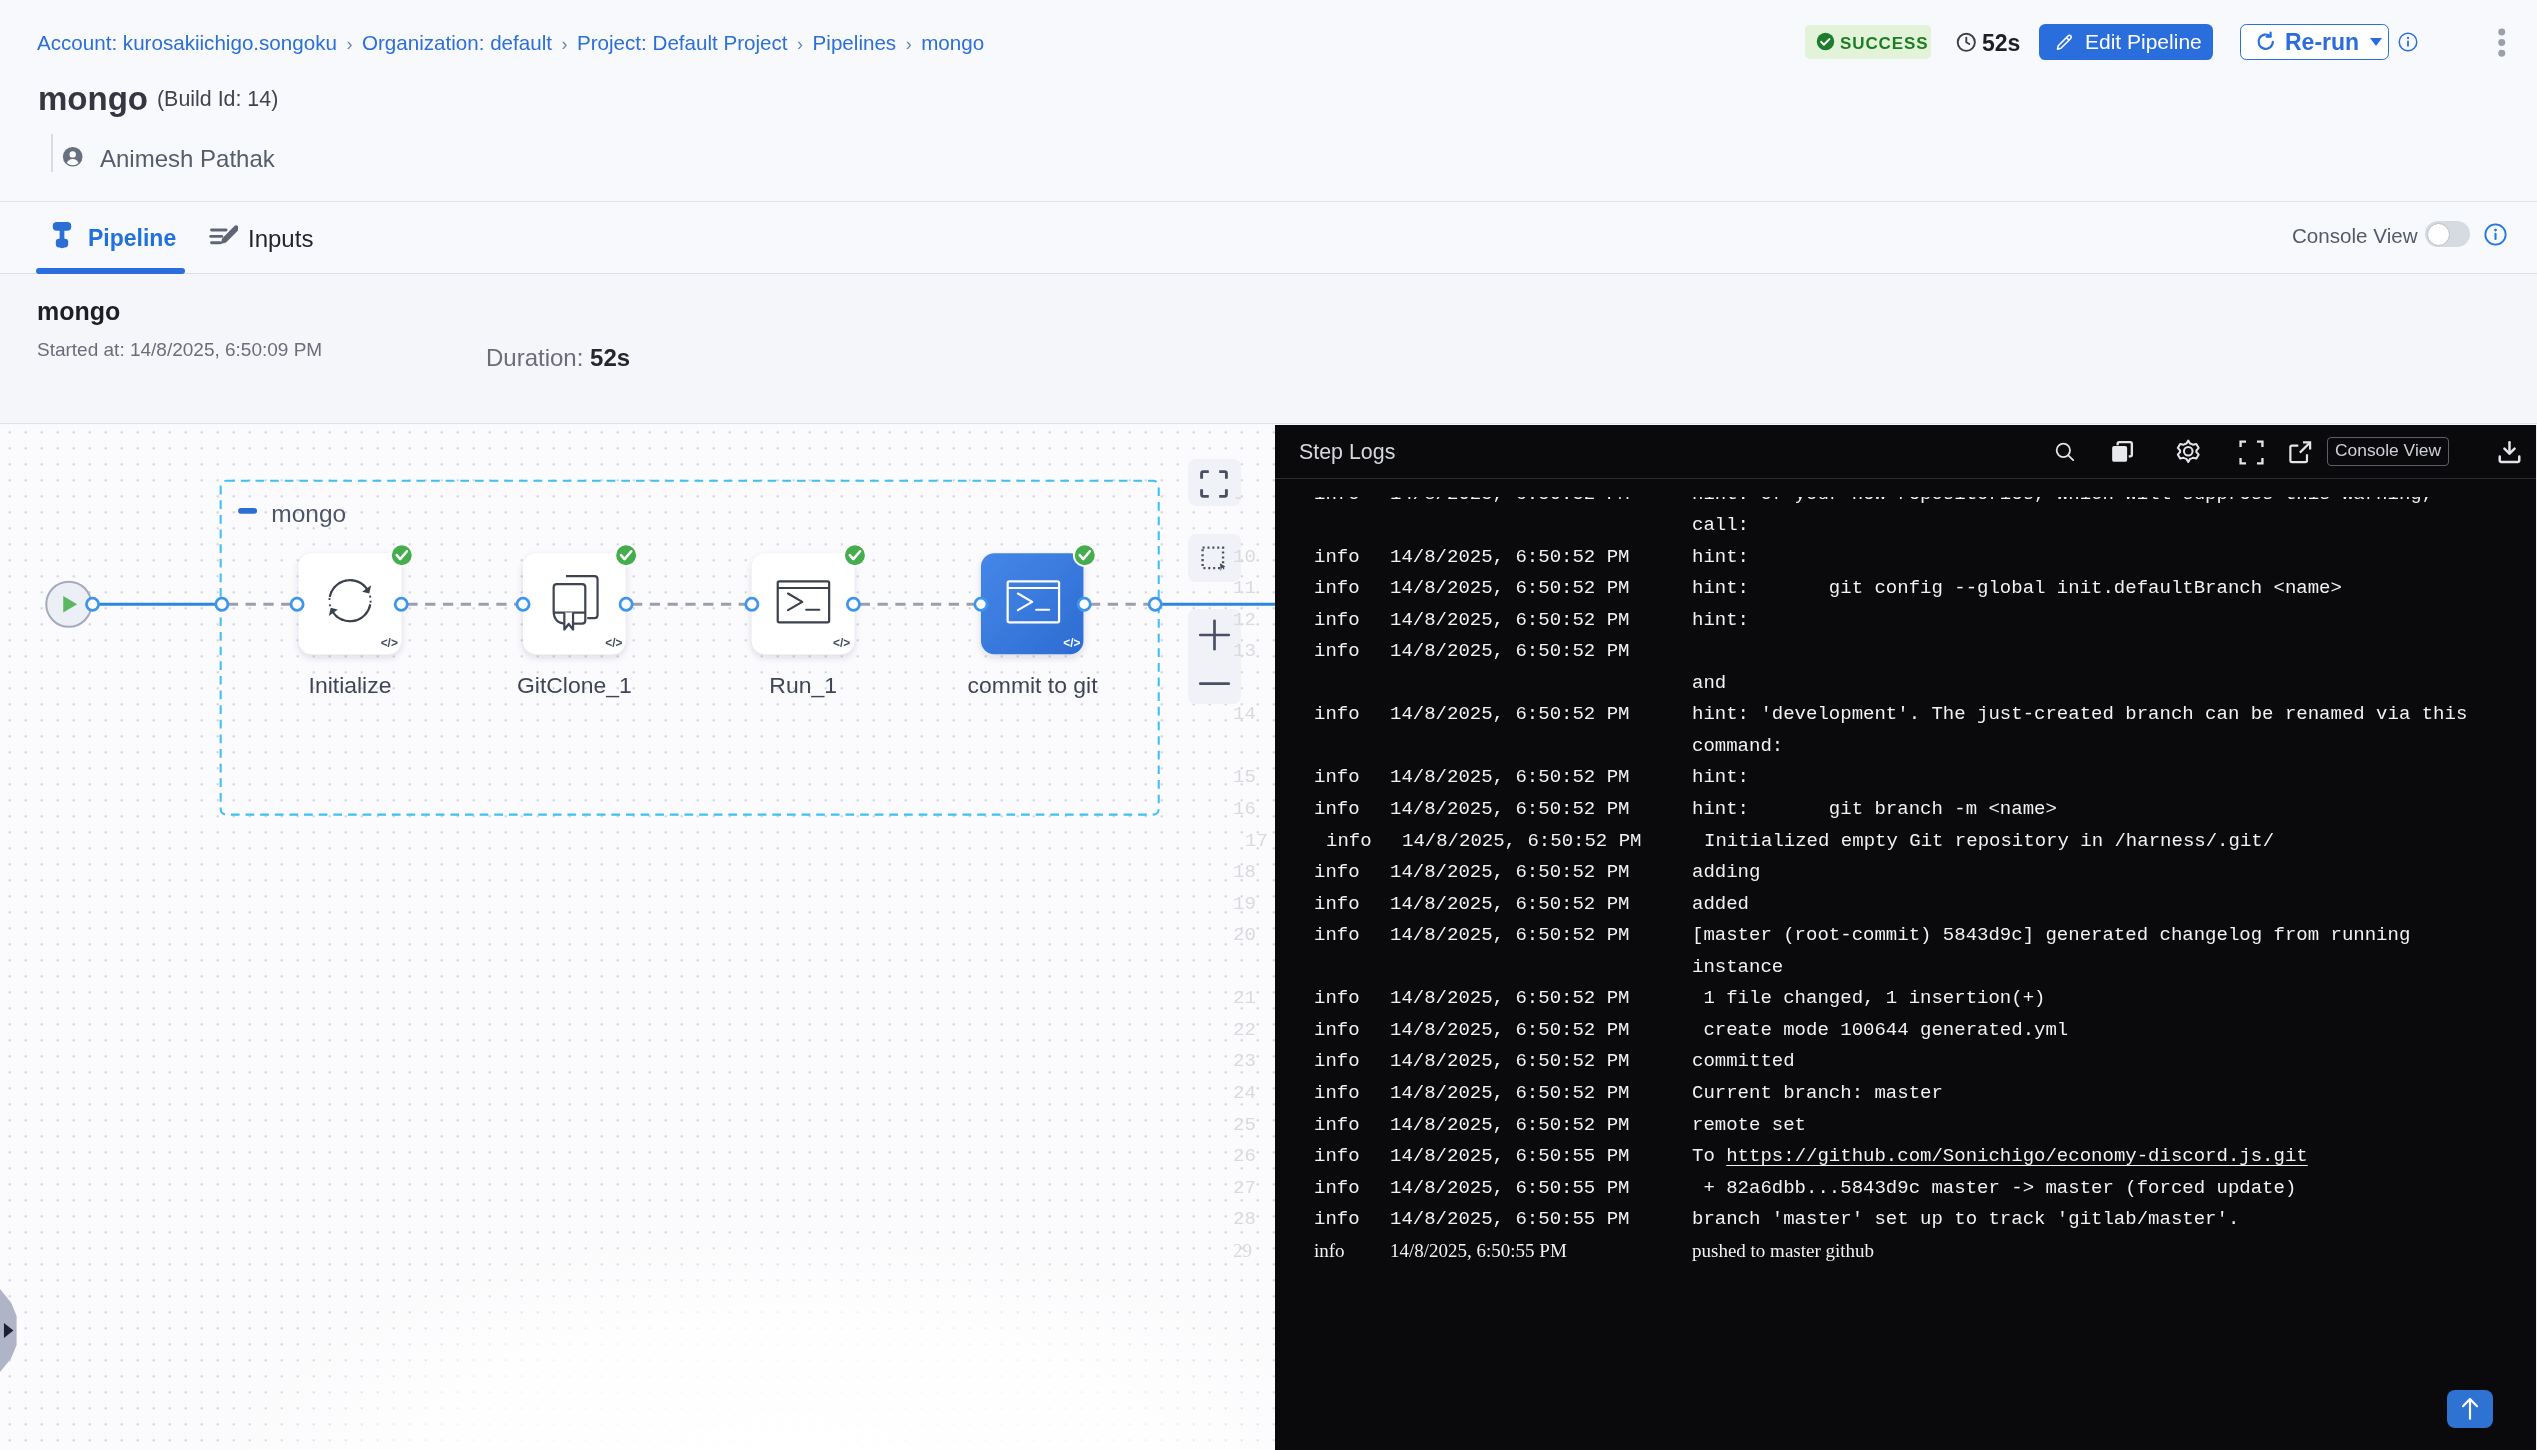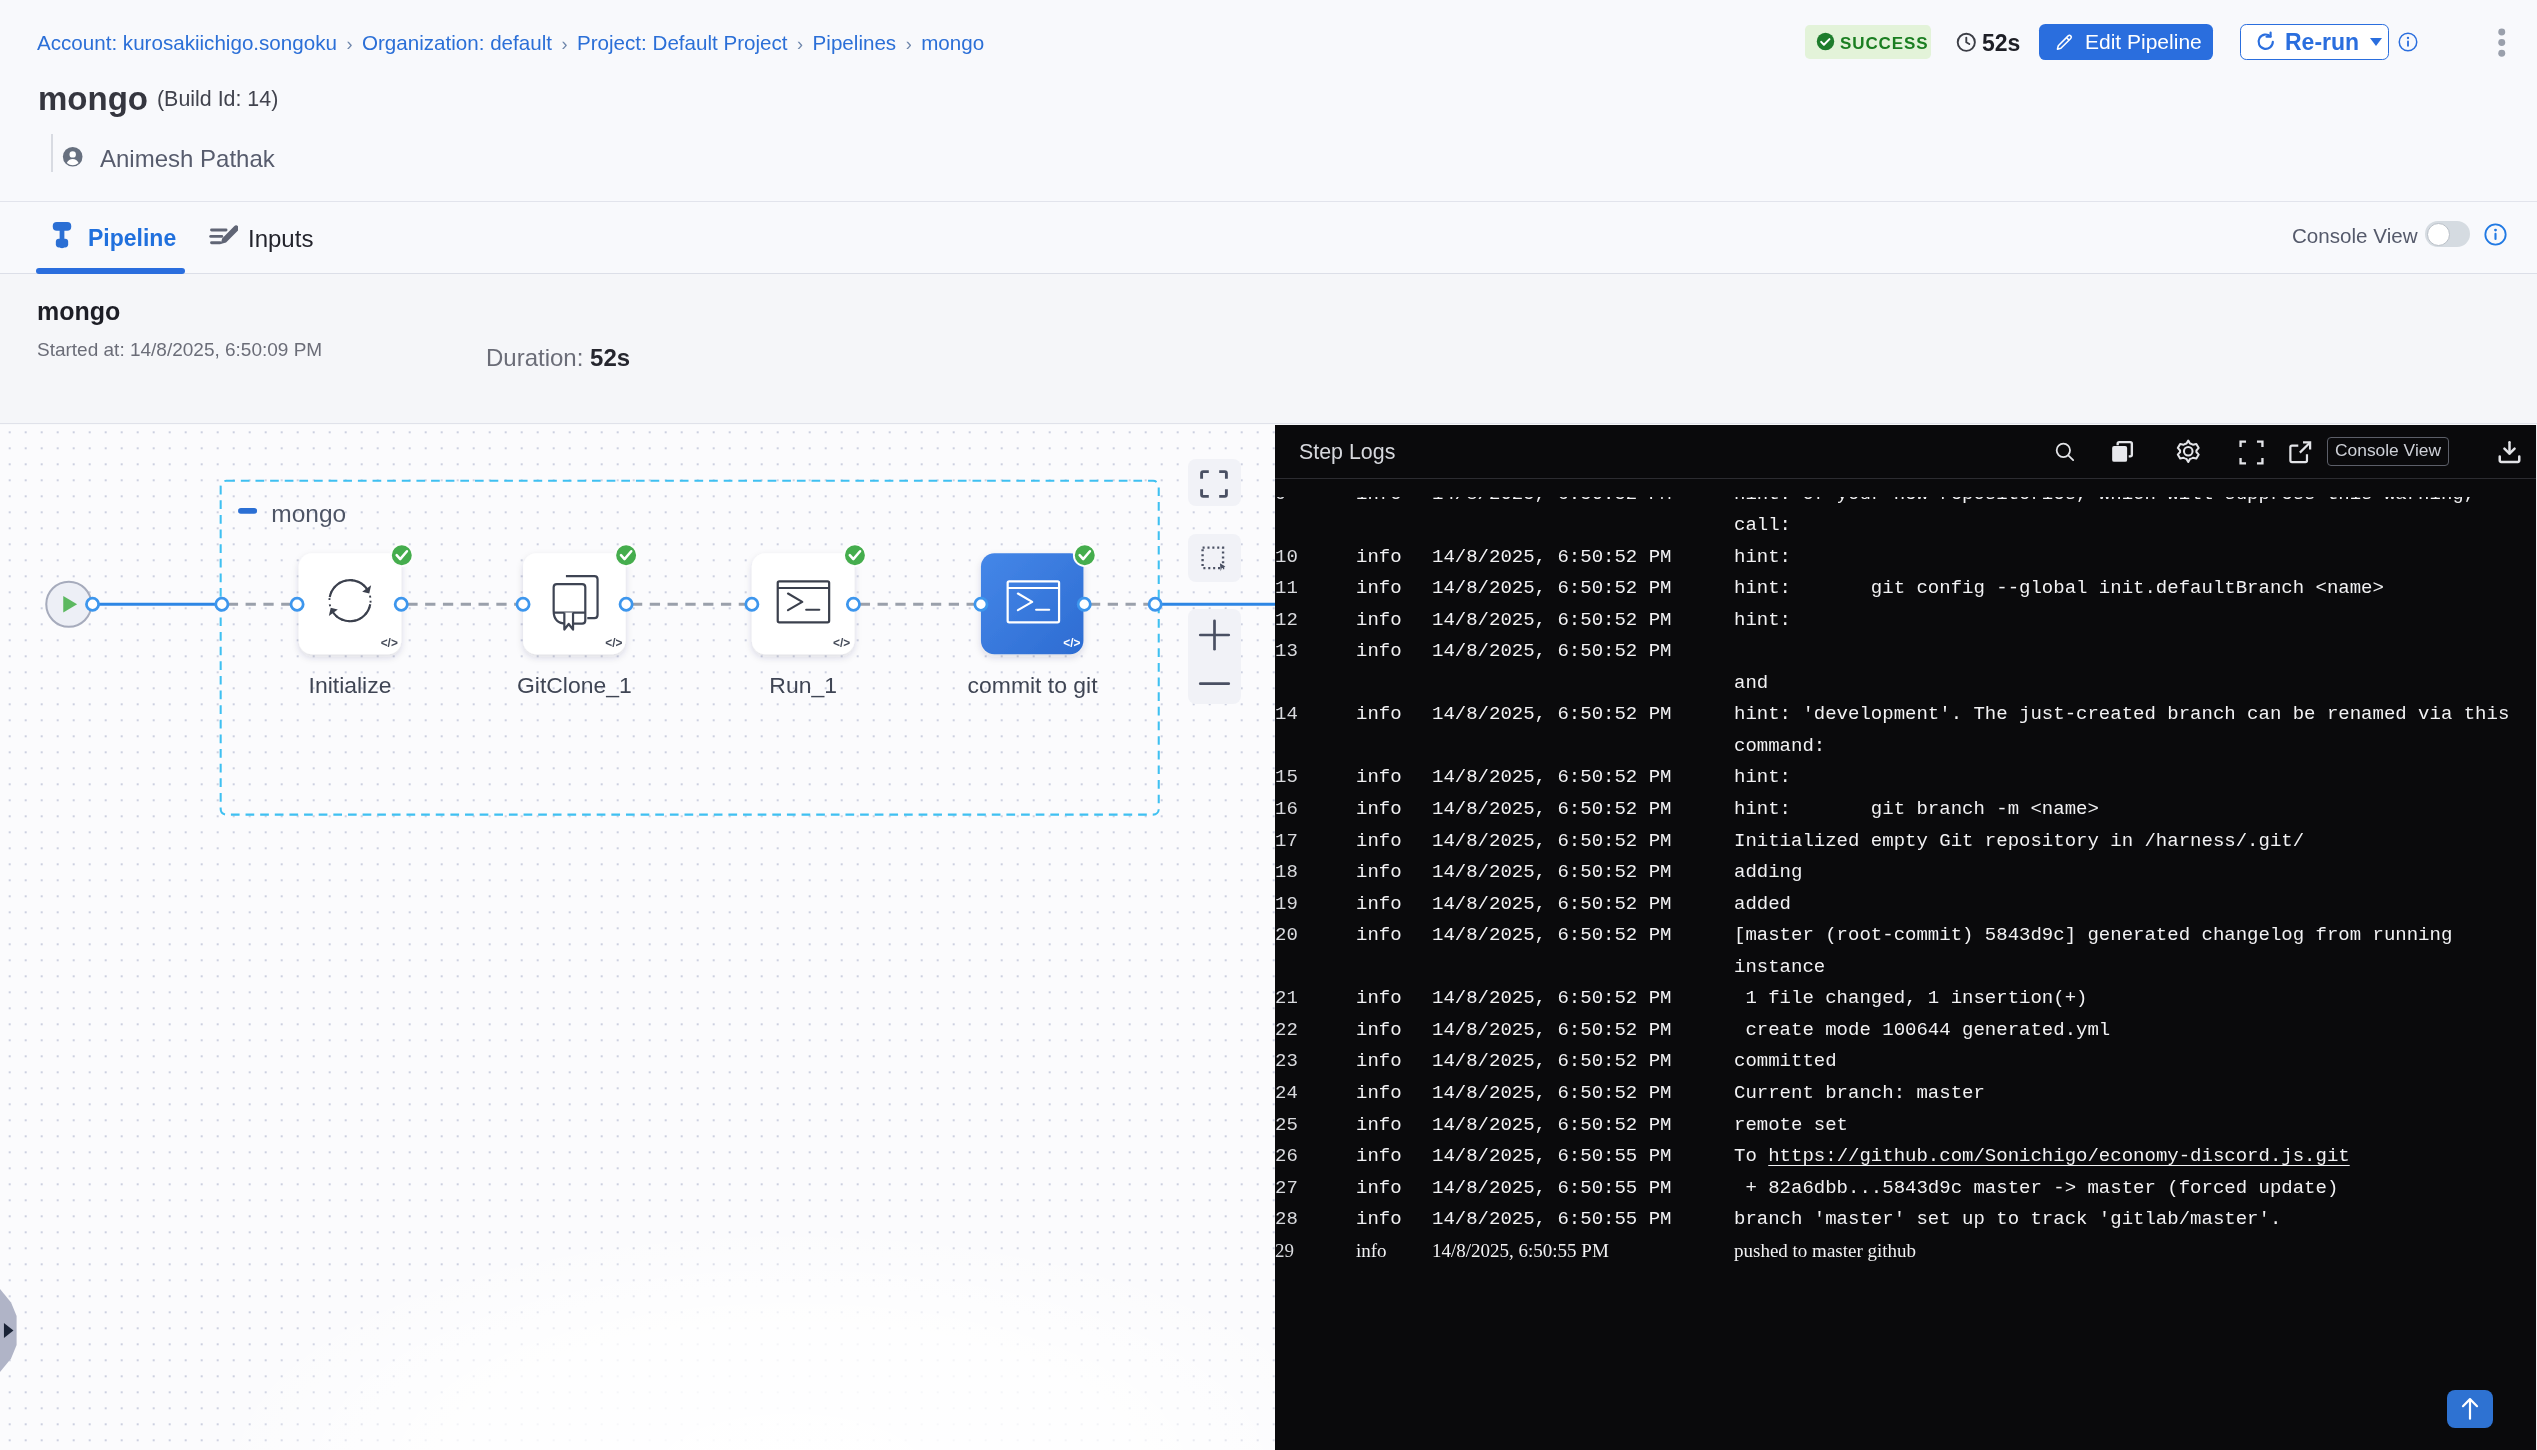--- a/index.html
+++ b/index.html
@@ -13,21 +13,21 @@
   #canvas{left:0;top:425px;width:1275px;height:1026px;background-color:#fbfbfd;
      background-image:radial-gradient(circle at 1.1px 1.1px,#ccd0e0 1.1px,transparent 1.1px);
      background-size:16px 16px;background-position:8.7px 6.3px;}
   #logs{left:1275px;top:425px;width:1261px;height:1026px;background:#0a0a0c;}
   #loghead{left:1275px;top:425px;width:1261px;height:54px;border-bottom:0.8px solid #2c2c31;box-sizing:border-box;background:#0a0a0c;}
   #rightstrip{left:2536px;top:425px;width:1.6px;height:1026px;background:#ededf1;}
   
   .bc{font-size:20.6px;color:#2b6fd7;}
   .bcsep{color:#6f87ac;padding:0 9.5px;font-size:18px;}
   
-  #rows{left:1275px;top:497px;width:1261px;height:953px;overflow:hidden;font-family:"Liberation Mono",monospace;font-size:19px;color:#f2f2f4;}
+  #rows{left:1233px;top:497px;width:1261px;height:953px;overflow:hidden;font-family:"Liberation Mono",monospace;font-size:19px;color:#f2f2f4;}
   .lr{position:absolute;left:0;width:1261px;height:32px;white-space:pre;}
   .ln{position:absolute;left:0;width:60px;color:#d9dade;}
   .li{position:absolute;left:81px;}
   .lt{position:absolute;left:157px;}
   .lm{position:absolute;left:459px;}
   .url{text-decoration:underline;text-underline-offset:4px;}
 </style>
 </head>
 <body>
 <div id="page">
@@ -323,21 +323,21 @@
     <div class="lr" style="top:17px;"><span class="lm">call:</span></div>
     <div class="lr" style="top:49px;"><span class="ln">10</span><span class="li">info</span><span class="lt">14/8/2025, 6:50:52 PM</span><span class="lm">hint:</span></div>
     <div class="lr" style="top:80px;"><span class="ln">11</span><span class="li">info</span><span class="lt">14/8/2025, 6:50:52 PM</span><span class="lm">hint:       git config --global init.defaultBranch &lt;name&gt;</span></div>
     <div class="lr" style="top:112px;"><span class="ln">12</span><span class="li">info</span><span class="lt">14/8/2025, 6:50:52 PM</span><span class="lm">hint:</span></div>
     <div class="lr" style="top:143px;"><span class="ln">13</span><span class="li">info</span><span class="lt">14/8/2025, 6:50:52 PM</span></div>
     <div class="lr" style="top:175px;"><span class="lm">and</span></div>
     <div class="lr" style="top:206px;"><span class="ln">14</span><span class="li">info</span><span class="lt">14/8/2025, 6:50:52 PM</span><span class="lm">hint: 'development'. The just-created branch can be renamed via this</span></div>
     <div class="lr" style="top:238px;"><span class="lm">command:</span></div>
     <div class="lr" style="top:269px;"><span class="ln">15</span><span class="li">info</span><span class="lt">14/8/2025, 6:50:52 PM</span><span class="lm">hint:</span></div>
     <div class="lr" style="top:301px;"><span class="ln">16</span><span class="li">info</span><span class="lt">14/8/2025, 6:50:52 PM</span><span class="lm">hint:       git branch -m &lt;name&gt;</span></div>
-    <div class="lr" style="top:333px;"><span class="ln">17</span><span class="li">info</span><span class="lt">14/8/2025, 6:50:52 PM</span><span class="lm">Initialized empty Git repository in /harness/.git/</span></div>
+    <div class="lr" style="top:333px;margin-left:12px;"><span class="ln">17</span><span class="li">info</span><span class="lt">14/8/2025, 6:50:52 PM</span><span class="lm">Initialized empty Git repository in /harness/.git/</span></div>
     <div class="lr" style="top:364px;"><span class="ln">18</span><span class="li">info</span><span class="lt">14/8/2025, 6:50:52 PM</span><span class="lm">adding</span></div>
     <div class="lr" style="top:396px;"><span class="ln">19</span><span class="li">info</span><span class="lt">14/8/2025, 6:50:52 PM</span><span class="lm">added</span></div>
     <div class="lr" style="top:427px;"><span class="ln">20</span><span class="li">info</span><span class="lt">14/8/2025, 6:50:52 PM</span><span class="lm">[master (root-commit) 5843d9c] generated changelog from running</span></div>
     <div class="lr" style="top:459px;"><span class="lm">instance</span></div>
     <div class="lr" style="top:490px;"><span class="ln">21</span><span class="li">info</span><span class="lt">14/8/2025, 6:50:52 PM</span><span class="lm"> 1 file changed, 1 insertion(+)</span></div>
     <div class="lr" style="top:522px;"><span class="ln">22</span><span class="li">info</span><span class="lt">14/8/2025, 6:50:52 PM</span><span class="lm"> create mode 100644 generated.yml</span></div>
     <div class="lr" style="top:553px;"><span class="ln">23</span><span class="li">info</span><span class="lt">14/8/2025, 6:50:52 PM</span><span class="lm">committed</span></div>
     <div class="lr" style="top:585px;"><span class="ln">24</span><span class="li">info</span><span class="lt">14/8/2025, 6:50:52 PM</span><span class="lm">Current branch: master</span></div>
     <div class="lr" style="top:617px;"><span class="ln">25</span><span class="li">info</span><span class="lt">14/8/2025, 6:50:52 PM</span><span class="lm">remote set</span></div>
     <div class="lr" style="top:648px;"><span class="ln">26</span><span class="li">info</span><span class="lt">14/8/2025, 6:50:55 PM</span><span class="lm">To <span class="url">https://github.com/Sonichigo/economy-discord.js.git</span></span></div>

